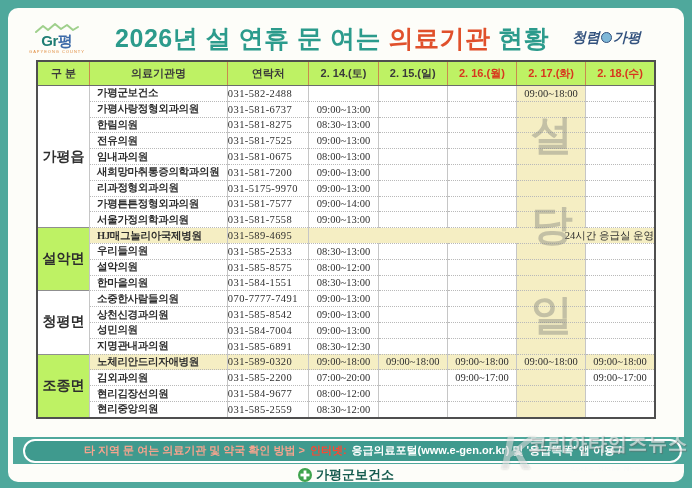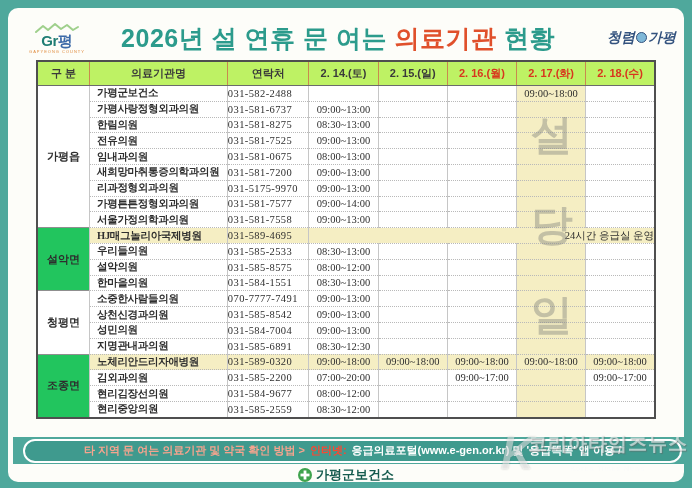--- a/index.html
+++ b/index.html
@@ -9,37 +9,37 @@
 
   
   .top{display:flex;align-items:center;justify-content:space-between;padding:6px 16px 0 14px;height:48px;}
   .logo-left{width:70px;text-align:center;line-height:1;}
   .logo-left .mt{display:block;margin:0 auto;}
   .logo-left .gr{font-weight:bold;font-size:15px;color:#1F7D74;letter-spacing:-0.5px;}
   .logo-left .py{font-weight:bold;font-size:15px;color:#3C6AA8;}
   .logo-left .cap{display:block;font-size:4px;color:#E08A3C;letter-spacing:1px;margin-top:1px;}
   .title{font-size:25px;font-weight:bold;color:#2C9B8C;letter-spacing:0.5px;white-space:nowrap;}
   .title .accent{color:#E0502B;}
-  .logo-right{width:92px;text-align:right;font-family:"Liberation Serif",serif;font-style:italic;font-weight:bold;font-size:14px;color:#33527E;white-space:nowrap;}
+  .logo-right{width:92px;font-family:"Liberation Serif",serif;font-style:italic;font-weight:bold;font-size:14px;color:#33527E;white-space:nowrap;}
   .logo-right .emb{display:inline-block;width:9px;height:9px;border-radius:50%;background:#7FB8D8;border:1px solid #33527E;vertical-align:middle;margin:0 1px 2px 1px;}
 
   
   .table-wrap{position:relative;margin:4px 28px 0 28px;}
   table{width:100%;border-collapse:collapse;table-layout:fixed;border:2px solid #4F4F4F;background:#fff;}
   thead td{background:#bef264;font-weight:bold;font-size:11px;color:#3A3A3A;text-align:center;padding:4px 0;border-left:1px solid #C98A4E;border-bottom:1px solid #6b6b6b;}
   thead td.red{color:#D8371E;margin-left:38px;}
   tbody td{height:14.8px;font-family:"Liberation Serif","DejaVu Serif",serif;font-size:10.5px;color:#2E2E2E;border-left:1px solid #C6C6C6;border-top:1px dotted #B9B9B9;padding:0;}
-  td.group-cell{text-align:center;font-weight:bold;font-size:11px;border-top:1px solid #8F8F8F;background:#fff;}
+  td.group-cell{text-align:center;font-weight:bold;font-size:14px;border-top:1px solid #8F8F8F;background:#fff;}
   td.name-cell{text-align:left;padding-left:7px;font-weight:bold;letter-spacing:-0.3px;}
   td.phone-cell{text-align:left;letter-spacing:0.4px;}
   td.time-cell{text-align:center;}
   td.note-cell{text-align:right;font-weight:normal;}
   .col-hl{background:#F5EEC3;}
   tr.hl-row td{background:#F5EEC3;}
-  tr.hl-row td.group-cell{background:#22c55e;}
+  tr.hl-row td.group-cell{background:#bef264;}
 
   .wm-char{position:absolute;left:83.2%;transform:translate(-50%,-50%);font-size:42px;font-weight:bold;color:rgba(135,135,128,0.45);pointer-events:none;z-index:3;}
 
   
   .stripe{position:absolute;left:13px;right:0;top:437px;height:27px;background:#4FA89C;display:flex;align-items:center;padding:0 10px;z-index:2;text-align:right;}
   .pill{flex:1;height:20px;border:2px solid #FFFFFF;border-radius:13px;background:#3F9A8E;display:flex;align-items:center;justify-content:center;gap:5px;font-size:11px;font-weight:bold;white-space:nowrap;overflow:hidden;}
   .pill .p1{color:#F6A48E;}
   .pill .p2{color:#FF4530;}
   .pill .p3{color:#FFFFFF;}
   .pill .p4{color:#FFFFFF;}
@@ -52,21 +52,21 @@
   .news-wm .txtblock{margin-left:-6px;text-align:center;}
   .news-wm .txt{font-size:19px;font-weight:bold;color:rgba(240,240,240,0.75);letter-spacing:1px;text-shadow:1px 1px 1px rgba(100,100,100,0.6);white-space:nowrap;}
   .news-wm .sub{font-size:7px;color:rgba(250,250,250,0.7);letter-spacing:1px;}
 </style>
 </head>
 <body>
 
 <div class="screen">
   <div class="card"></div>
 
-  <div class="top" style="position:absolute;left:8px;right:0;top:8px;">
+  <div class="top" style="position:absolute;left:8px;right:12px;top:8px;">
     <div class="logo-left">
       <svg class="mt" width="44" height="10" viewBox="0 0 44 10">
           <polyline points="1,9 8,3 13,7 20,1 26,6 32,2 38,7 43,4" fill="none" stroke="#9FD08C" stroke-width="2" stroke-linecap="round" stroke-linejoin="round"></polyline>
         </svg>
       <span class="gr">Gr</span><span class="py">평</span>
       <span class="cap">GAPYEONG COUNTY</span>
     </div>
     <div class="title">
       <span>2026년 설 연휴 문 여는 </span><span class="accent">의료기관</span><span> 현황</span>
     </div>

